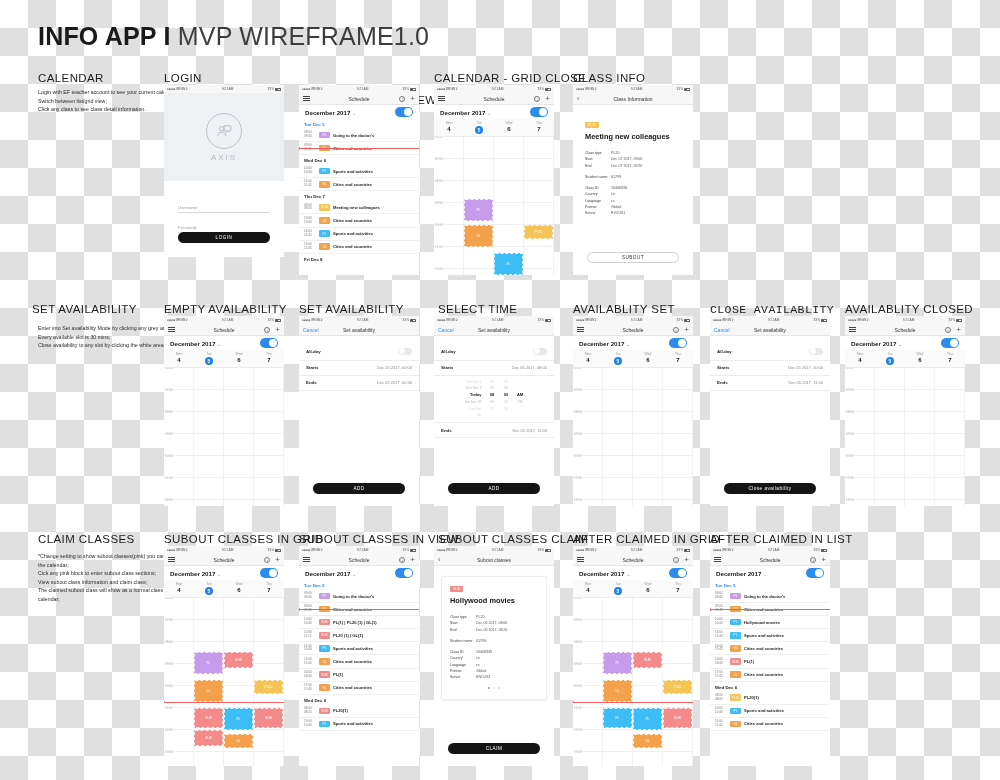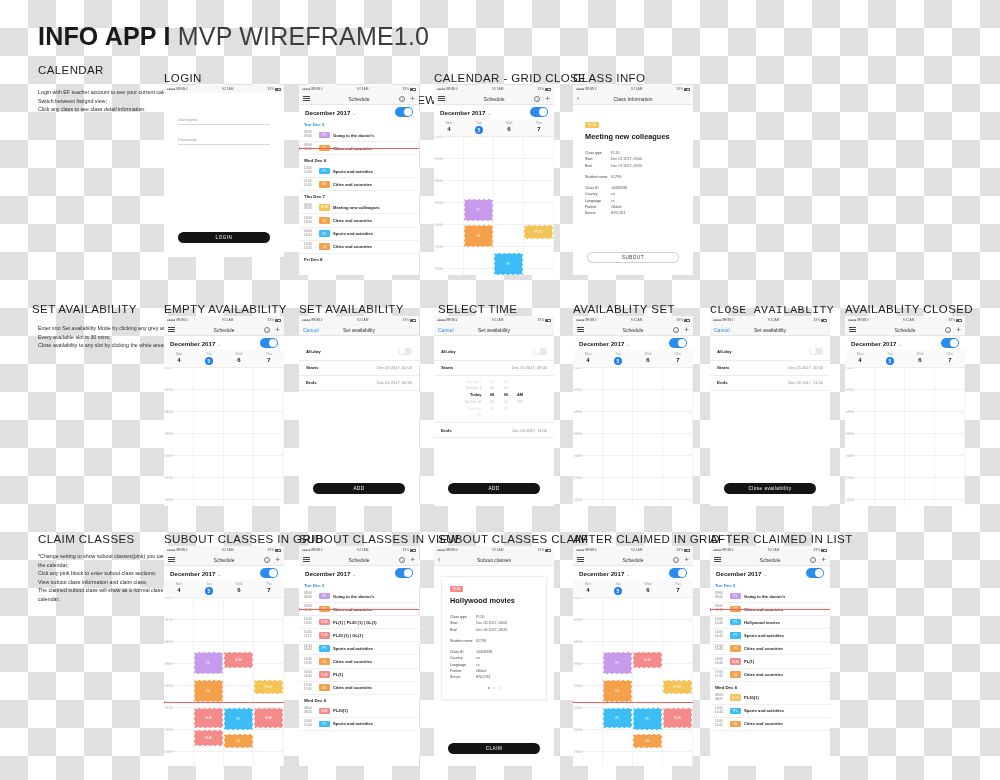--- a/index.html
+++ b/index.html
@@ -195,21 +195,21 @@
   .dots i { width:2.2px; height:2.2px; border-radius:50%; background:#d9d9d9; display:block; }
   .dots i.on { background:#9a9a9a; }
 </style>
 </head>
 <body>
 
 <div id="board-title">
   <span class="b">INFO APP I</span><span class="l"> MVP WIREFRAME1.0</span>
 </div>
 
-<div class="sec-head" style="left:38px; top:64px;">CALENDAR</div>
+<div class="sec-head" style="left:38px; top:72px;">CALENDAR</div>
 <div class="note" style="left: 38px; top: 88px; white-space: pre-line;">Login with EF teacher account to see your current calendar;
 Switch between list/grid view;
 Click any class to see class detail information.</div>
 
 <div class="sec-head" style="left:32px; top:303px;">SET AVAILABILITY</div>
 <div class="note" style="left: 38px; top: 324px; white-space: pre-line;">Enter into Set availability Mode by clicking any grey area;
 Every available slot is 30 mins;
 Close availability to any slot by clicking the white area;</div>
 
 <div class="sec-head" style="left:38px; top:533px;">CLAIM CLASSES</div>
@@ -238,20 +238,31 @@
 
 <div class="phone" id="p-login" style="left:164px; top:85px; height:172px;">
     <div class="status">
     <span class="sig">●●●●● VIRGIN ⊽</span>
     <span>9:21 AM</span>
     <span class="bat">
       <span>33%</span>
         <i></i>
     </span>
   </div>
+  <div class="logo-area">
+    <div class="logo-circle">
+      <svg width="18" height="18" viewBox="0 0 24 24" fill="none" stroke="#aeb5bb" stroke-width="1.2">
+        <circle cx="9" cy="9" r="3"></circle>
+          <path d="M3.5 19c0-3.3 2.5-5.5 5.5-5.5s5.5 2.2 5.5 5.5"></path>
+        <rect x="12" y="5" width="9" height="7" rx="1"></rect>
+          <path d="M15 14l2-2"></path>
+      </svg>
+    </div>
+    <div class="logo-word">AXIS</div>
+  </div>
   <div style="height:18px"></div>
   <div class="field">Username</div>
   <div style="height:6px"></div>
   <div class="field">Password</div>
   <div style="position:absolute; left:0; right:0; bottom:14px;">
     <div class="btn-pill">LOGIN</div>
   </div>
   </div>
 
 <div class="phone" id="p-cal-list" style="left:299px; top:85px; height:190px;">

